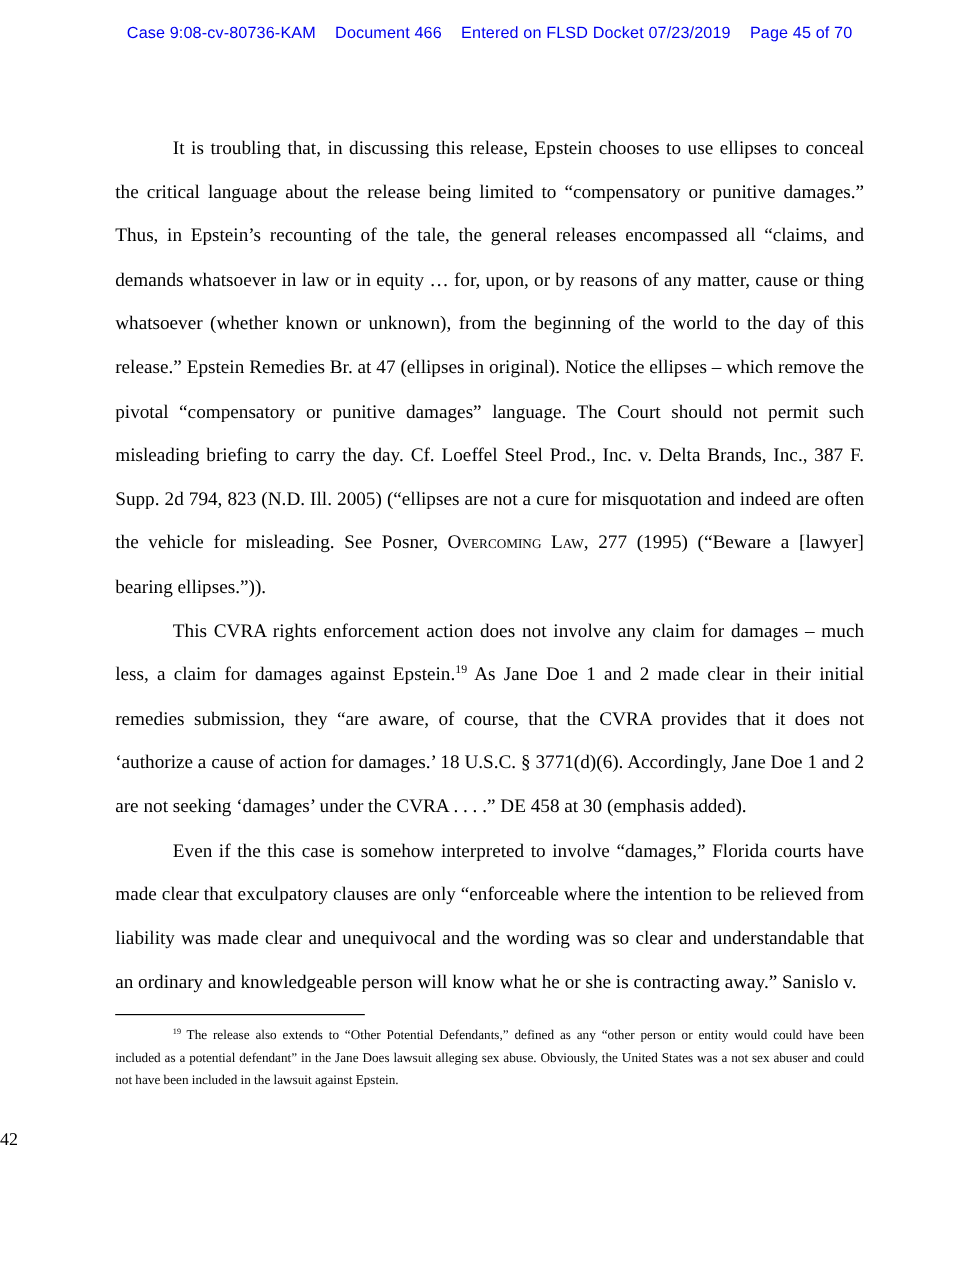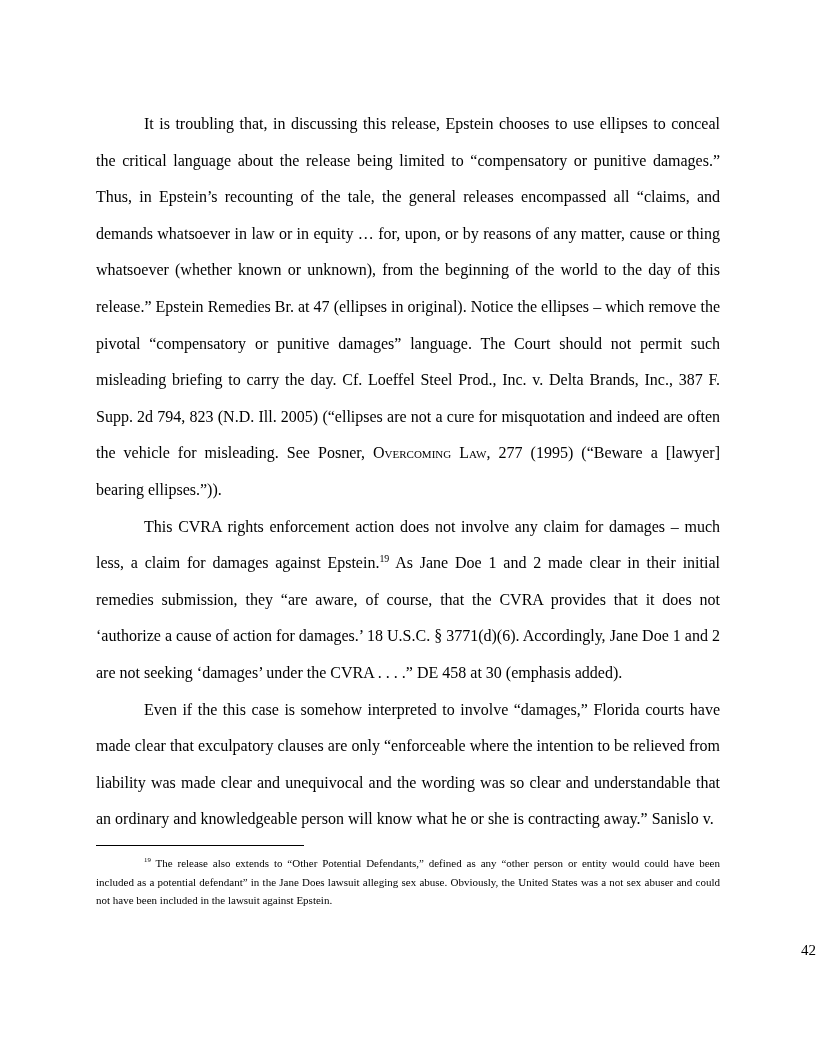--- a/index.html
+++ b/index.html
@@ -56,31 +56,34 @@
       line-height: 18.6px;
       text-align: justify;
       text-indent: 48px;
       color: #000000;
     }
     .page-number {
       position: absolute;
       top: 942px;
       left: 0;
       width: 100%;
-      text-align: right;
+      text-align: left;
       font-family: "Liberation Serif", serif;
       font-size: 15px;
       color: #000000;
     }
   </style>
 </head>
 <body>
 
 <div class="page">
 
+  <div class="ecf-header" style="color: rgb(0, 0, 238);">
+    <span>Case 9:08-cv-80736-KAM</span><span>Document 466</span><span>Entered on FLSD Docket 07/23/2019</span><span>Page 45 of 70</span>
+  </div>
 
   <div class="body-text">
     <p class="para"><span>It is troubling that, in discussing this release, Epstein chooses to use ellipses to conceal the critical language about the release being limited to “compensatory or punitive damages.”  Thus, in Epstein’s recounting of the tale, the general releases encompassed all “claims, and demands whatsoever in law or in equity … for, upon, or by reasons of any matter, cause or thing whatsoever (whether known or unknown), from the beginning of the world to the day of this release.”  Epstein Remedies Br. at 47 (ellipses in original).  Notice the ellipses – which remove the pivotal “compensatory or punitive damages” language.  The Court should not permit such misleading briefing to carry the day.  </span><span class="italic">Cf.  Loeffel Steel Prod., Inc. v. Delta Brands, Inc.</span><span>, 387 F. Supp. 2d 794, 823 (N.D. Ill. 2005) (“ellipses are not a cure for misquotation and indeed are often the vehicle for misleading.  </span><span class="italic">See</span><span> Posner, </span><span class="smallcaps">Overcoming Law</span><span>, 277 (1995) (“Beware a [lawyer] bearing ellipses.”)).</span></p>
     <p class="para"><span>This CVRA rights enforcement action does not involve any claim for damages – much less, a claim for damages against Epstein.</span><sup>19</sup><span>  As Jane Doe 1 and 2 made clear in their initial remedies submission, they “are aware, of course, that the CVRA provides that it does not ‘authorize a cause of action for damages.’  18 U.S.C. § 3771(d)(6).  Accordingly, Jane Doe 1 and 2 are </span><span class="italic">not seeking ‘damages’</span><span> under the CVRA . . . .”  DE 458 at 30 (emphasis added).</span></p>
     <p class="para"><span>Even if the this case is somehow interpreted to involve “damages,” Florida courts have made clear that exculpatory clauses are only “enforceable where the intention to be relieved from liability was made clear and unequivocal and the wording was so clear and understandable that an ordinary and knowledgeable person will know what he or she is contracting away.”  </span><span class="italic">Sanislo v.</span></p>
   </div>
 
   <div class="footnote-sep"></div>
 
   <p class="footnote"><sup>19</sup><span>  The release also extends to “Other Potential Defendants,” defined as any “other person or entity would could have been included as a potential defendant” in the Jane Does lawsuit alleging sex abuse.  Obviously, the United States was a not sex abuser and could not have been included in the lawsuit against Epstein.</span></p>

